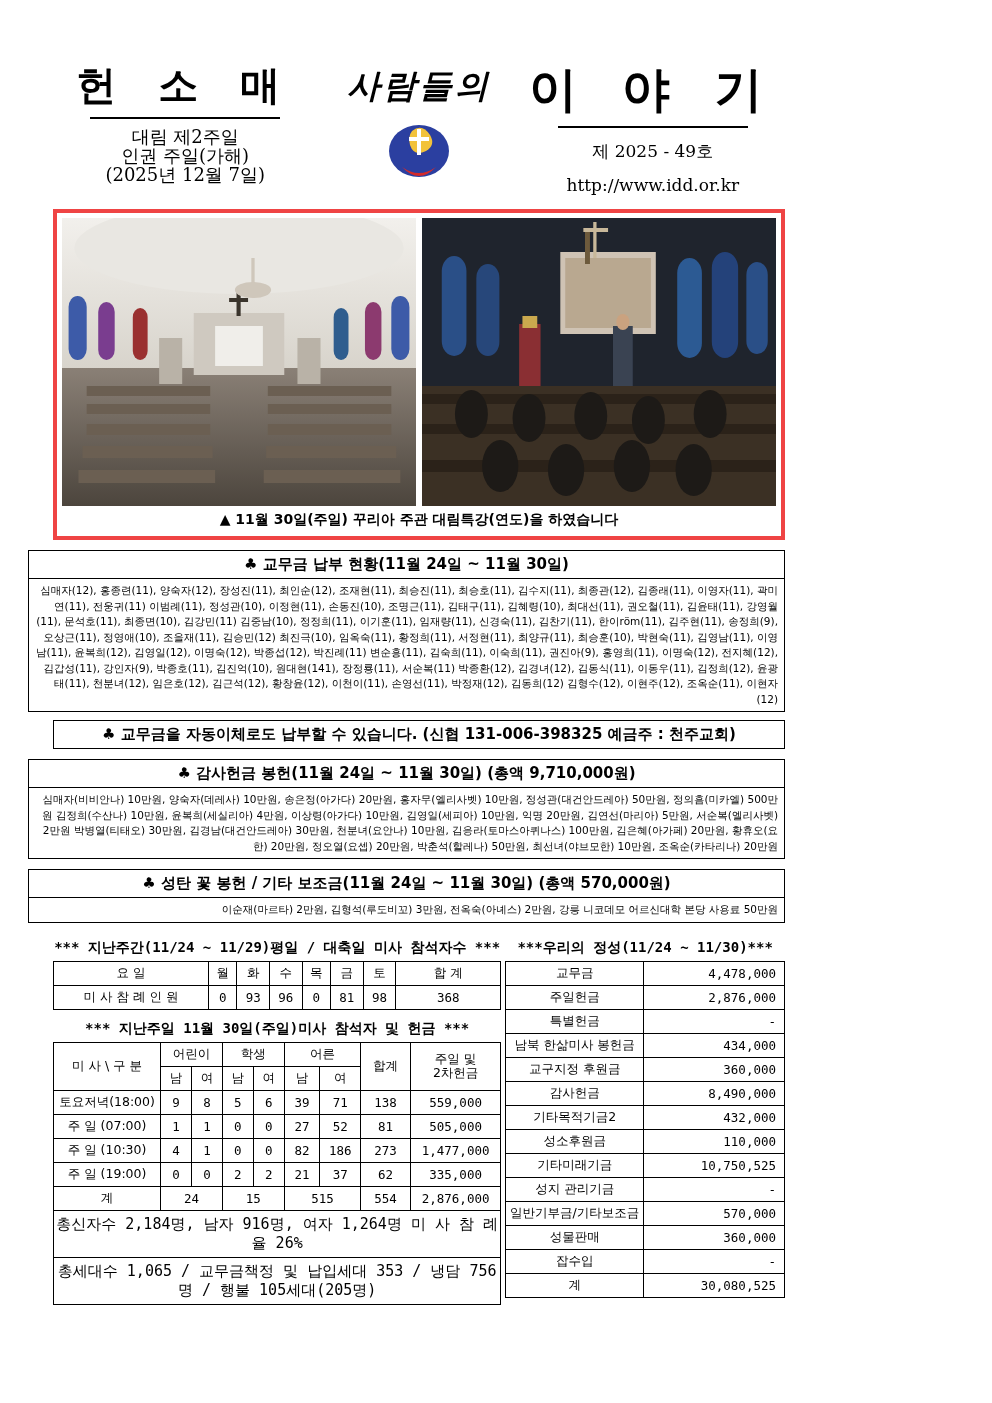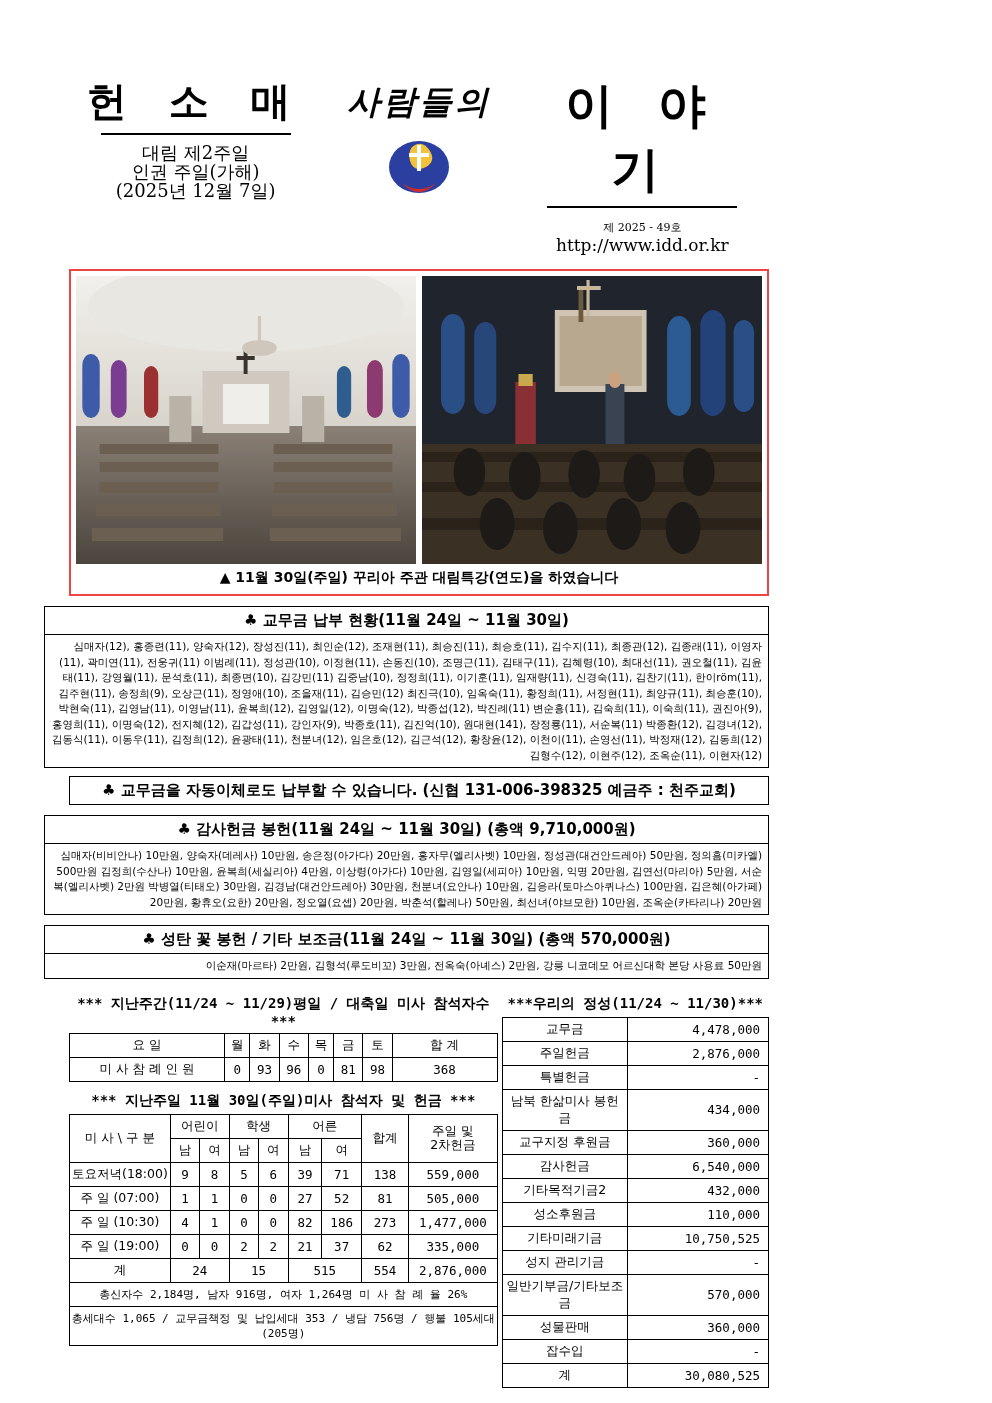--- a/index.html
+++ b/index.html
@@ -1,36 +1,36 @@
 <!DOCTYPE html>
 <html><head>
 <meta charset="utf-8">
 <style>
   html,body{margin:0;padding:0;background:#ffffff;}
   body{width:992px;height:1403px;font-family:"DejaVu Sans","Liberation Sans",sans-serif;color:#000;}
-  .page{position:relative;width:838px;height:1403px;padding:16px;box-sizing:border-box;}
+  .page{position:relative;width:838px;height:1403px;padding:0;box-sizing:border-box;}
 
   
   .masthead{display:flex;align-items:flex-start;justify-content:space-between;padding:58px 60px 0 60px;box-sizing:border-box;}
   .mh-left{width:300px;text-align:center;}
   .mh-title{font-size:40px;font-weight:bold;letter-spacing:14px;font-family:"DejaVu Serif","Liberation Serif",serif;}
   .mh-underline{width:190px;height:2px;background:#000;margin:4px auto 8px auto;}
   .mh-sub{font-size:18px;line-height:19px;font-family:"DejaVu Serif","Liberation Serif",serif;}
   .mh-center{width:260px;text-align:center;padding-top:6px;}
   .mh-center-title{font-size:33px;font-family:"DejaVu Serif","Liberation Serif",serif;letter-spacing:3px;font-style:italic;font-weight:bold;}
   .logo{width:74px;height:66px;margin:12px auto 0 auto;position:relative;}
   .logo svg{display:block;}
   .mh-right{width:300px;text-align:center;}
   .mh-right-title{font-size:48px;font-weight:bold;letter-spacing:14px;font-family:"DejaVu Serif","Liberation Serif",serif;}
   .mh-right-ul{width:190px;height:2px;background:#000;margin:4px auto 12px auto;}
-  .mh-issue{font-size:11px;font-family:"DejaVu Serif","Liberation Serif",serif;margin-bottom:0;}
+  .mh-issue{font-size:17px;font-family:"DejaVu Serif","Liberation Serif",serif;margin-bottom:12px;}
   .mh-url{font-size:17px;font-family:"DejaVu Serif","Liberation Serif",serif;}
 
   
-  .photo-box{margin:14px 53px 0 53px;border:2px solid #ef4444;padding:5px;box-sizing:border-box;}
+  .photo-box{margin:14px 53px 0 53px;border:4px solid #ef4444;padding:5px;box-sizing:border-box;}
   .photos{display:flex;gap:6px;}
   .photo{flex:1;height:288px;position:relative;overflow:hidden;}
   .caption{text-align:center;font-size:14px;padding:5px 0 2px 0;font-weight:bold;}
 
   
   .ph1{background:linear-gradient(180deg,#e8e6e0 0%,#ddd9d2 22%,#c9c3ba 45%,#8e867c 70%,#5d564d 100%);}
   .ph2{background:linear-gradient(180deg,#1d2530 0%,#2b3340 30%,#3a3f48 60%,#20242c 100%);}
 
   
   .sec{margin:10px 53px 0 28px;border:1px solid #000;box-sizing:border-box;}
@@ -42,21 +42,21 @@
   
   .bottom{display:flex;margin:14px 53px 0 53px;gap:4px;}
   .bl{width:545px;}
   .br{width:340px;}
   .tbl-title{text-align:center;font-weight:bold;font-size:14px;margin:2px 0 4px 0;font-family:"DejaVu Sans Mono","Liberation Mono",monospace;}
   table{border-collapse:collapse;width:100%;font-size:12.5px;}
   table td,table th{border:1px solid #000;text-align:center;padding:3px 2px;font-weight:normal;}
   .lbl{font-family:"DejaVu Sans","Liberation Sans",sans-serif;}
   .num{font-family:"DejaVu Sans Mono","Liberation Mono",monospace;}
   .right{text-align:right;padding-right:8px;}
-  .foot-line{border:1px solid #000;border-top:none;text-align:center;font-size:11px;padding:4px 0;font-family:"DejaVu Sans Mono","Liberation Mono",monospace;}
+  .foot-line{border:1px solid #000;border-top:none;text-align:center;font-size:15px;padding:4px 0;font-family:"DejaVu Sans Mono","Liberation Mono",monospace;}
   .tbl-sp{height:8px;}
 </style>
 </head>
 <body>
 
 <div class="page">
 
   <div class="masthead">
     <div class="mh-left">
       <div class="mh-title">헌 소 매</div>
@@ -331,21 +331,21 @@
         <tr>
               <td class="lbl">남북 한삶미사 봉헌금</td>
               <td class="num right">434,000</td>
             </tr>
         <tr>
               <td class="lbl">교구지정 후원금</td>
               <td class="num right">360,000</td>
             </tr>
         <tr>
               <td class="lbl">감사헌금</td>
-              <td class="num right">6,540,000</td>
+              <td class="num right">8,490,000</td>
             </tr>
         <tr>
               <td class="lbl">기타목적기금2</td>
               <td class="num right">432,000</td>
             </tr>
         <tr>
               <td class="lbl">성소후원금</td>
               <td class="num right">110,000</td>
             </tr>
         <tr>

